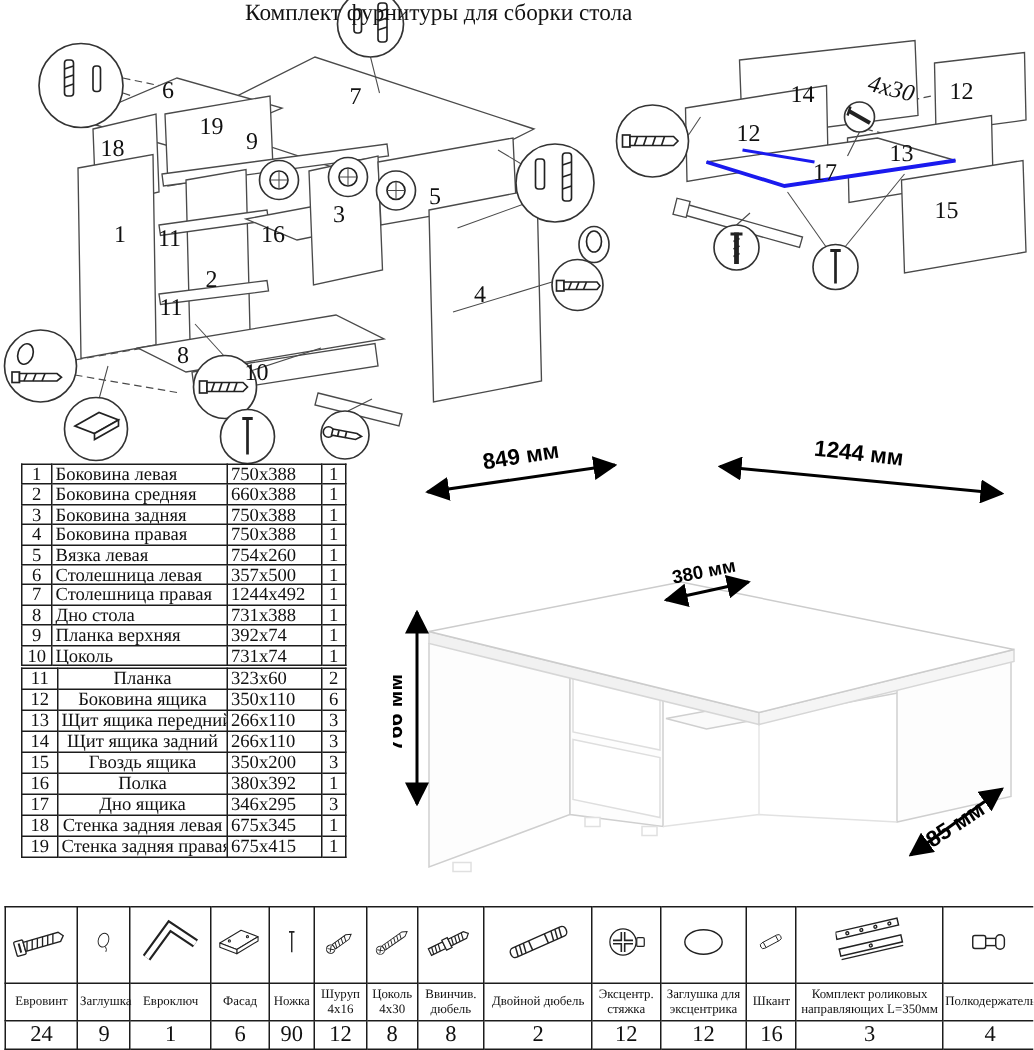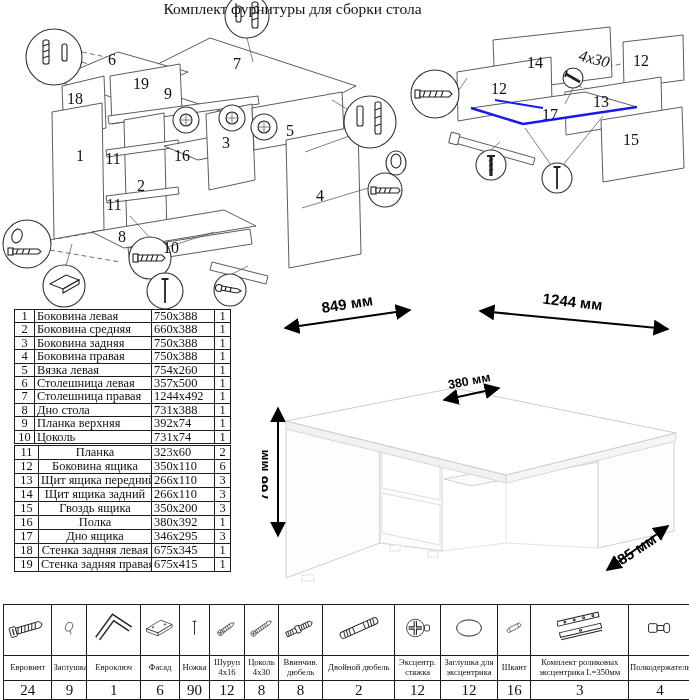--- a/index.html
+++ b/index.html
@@ -597,21 +597,21 @@
           <td>Евроключ</td>
           <td>Фасад</td>
           <td>Ножка</td>
           <td>Шуруп 4x16</td>
           <td>Цоколь 4x30</td>
           <td>Ввинчив. дюбель</td>
           <td>Двойной дюбель</td>
           <td>Эксцентр. стяжка</td>
           <td>Заглушка для эксцентрика</td>
           <td>Шкант</td>
-          <td>Комплект роликовых эксцентрика L=350мм</td>
+          <td>Комплект роликовых направляющих L=350мм</td>
           <td>Полкодержатель</td>
         </tr>
       <tr class="qtys" id="hw-qtys">
           <td>24</td>
           <td>9</td>
           <td>1</td>
           <td>6</td>
           <td>90</td>
           <td>12</td>
           <td>8</td>

